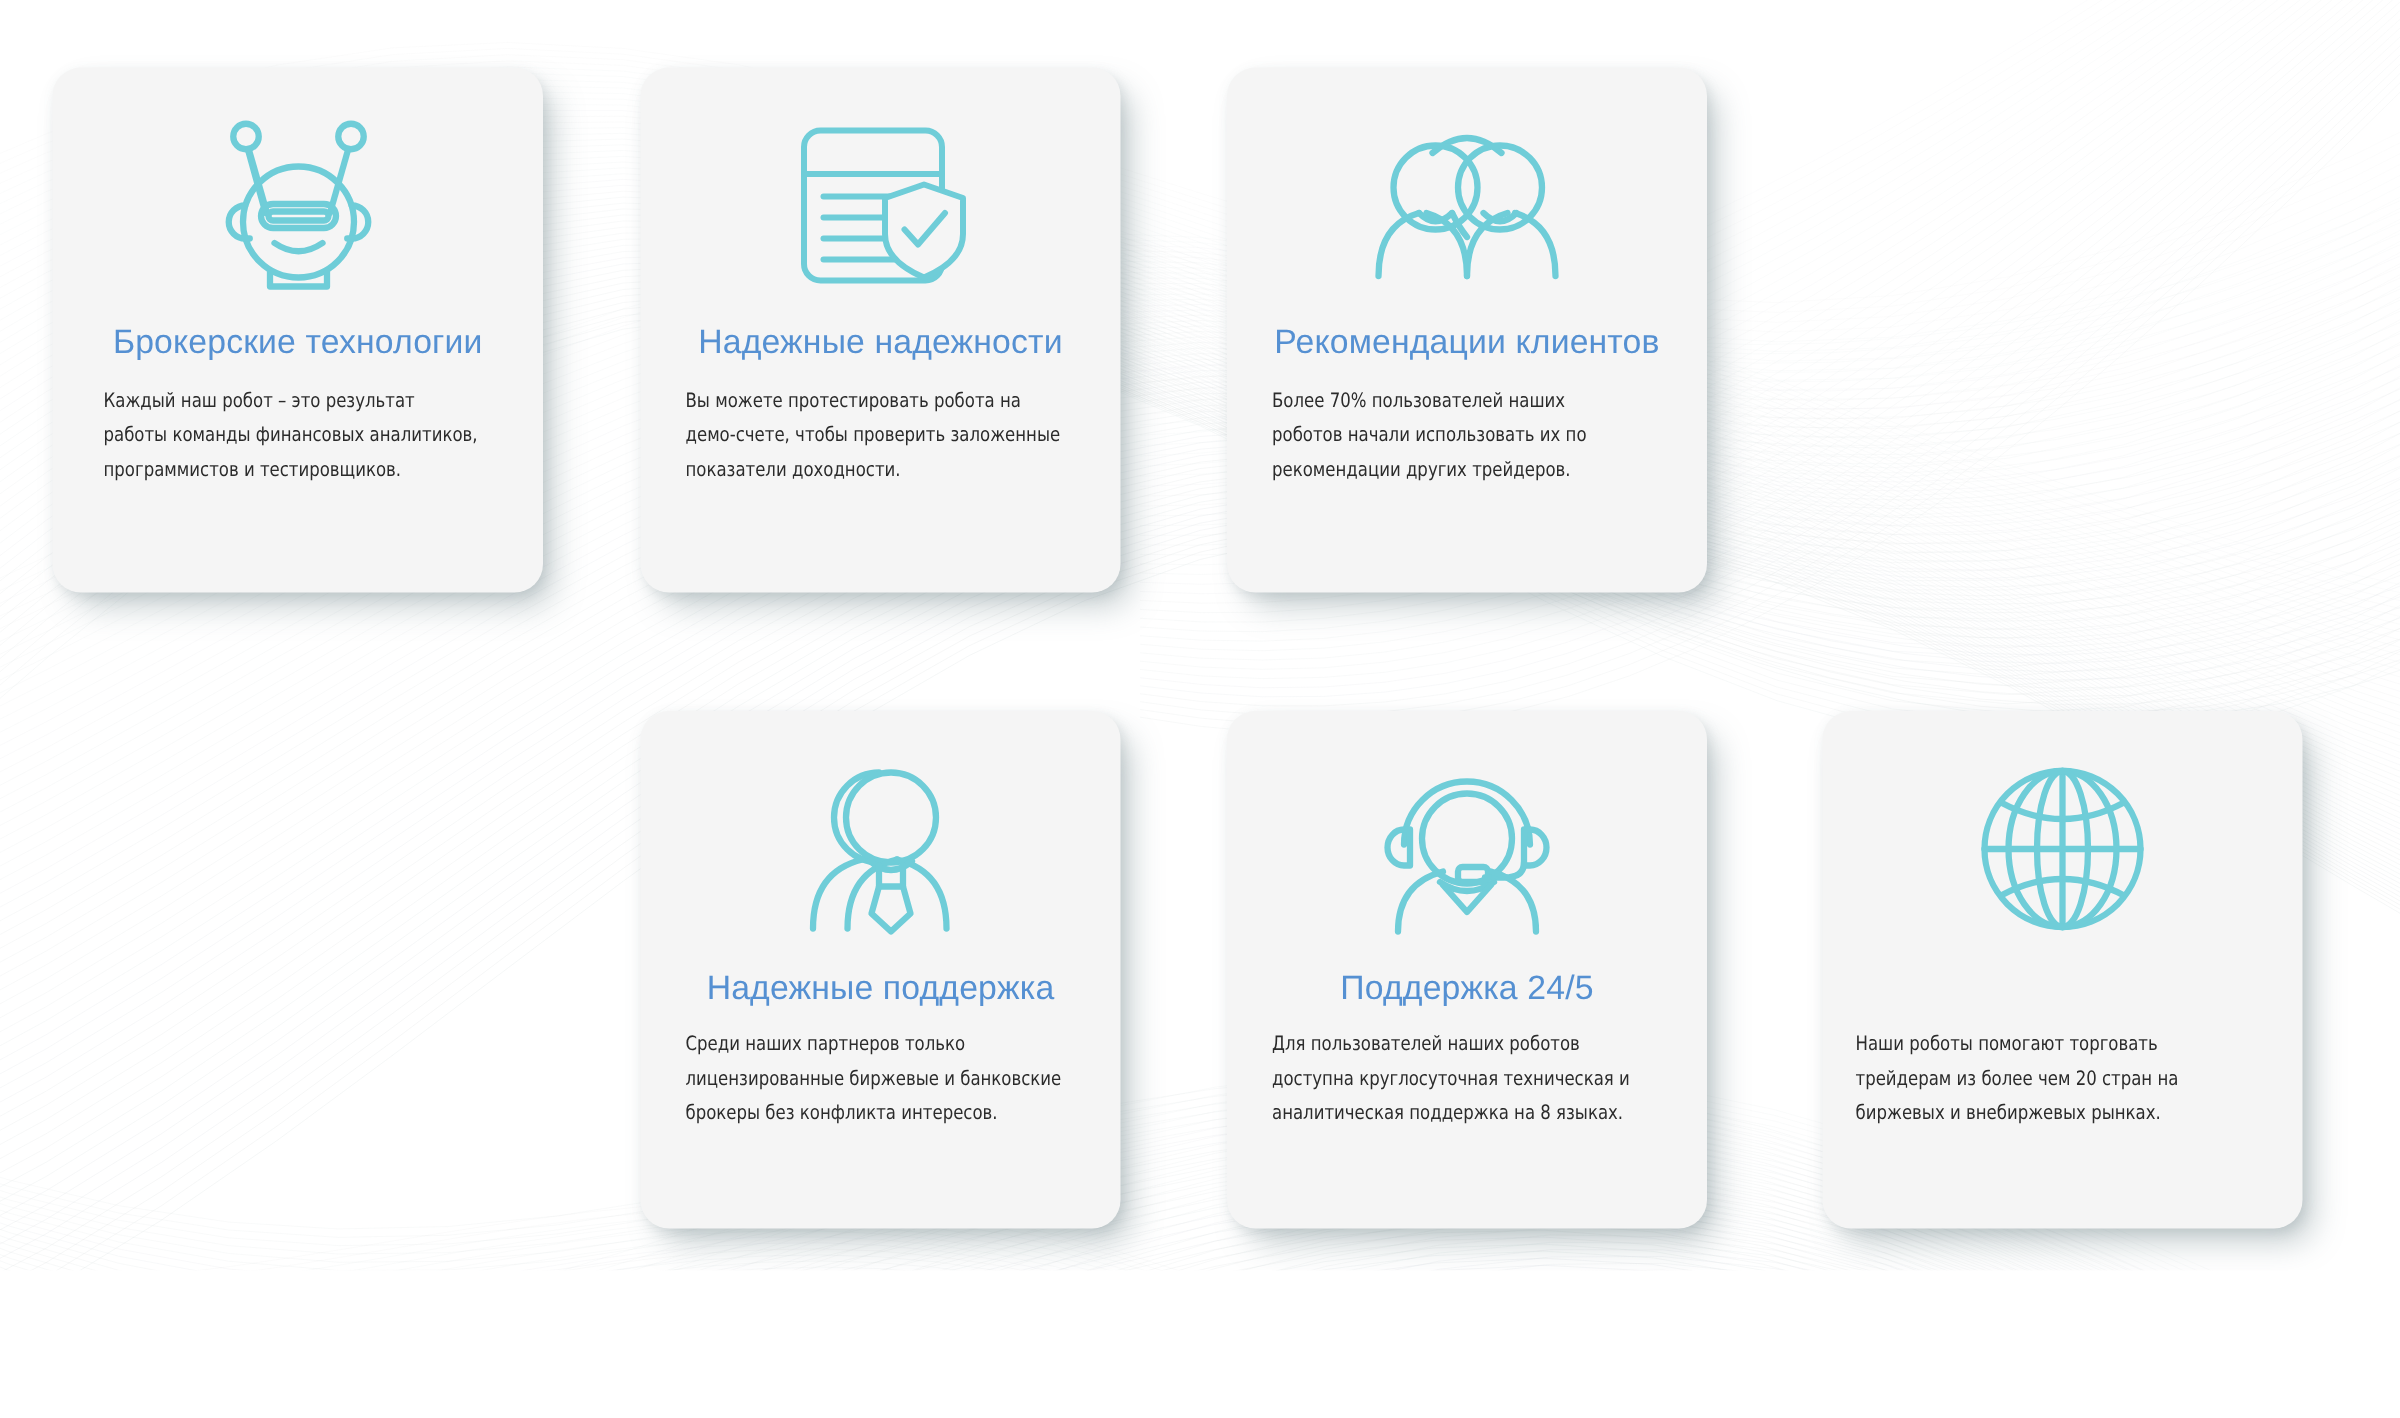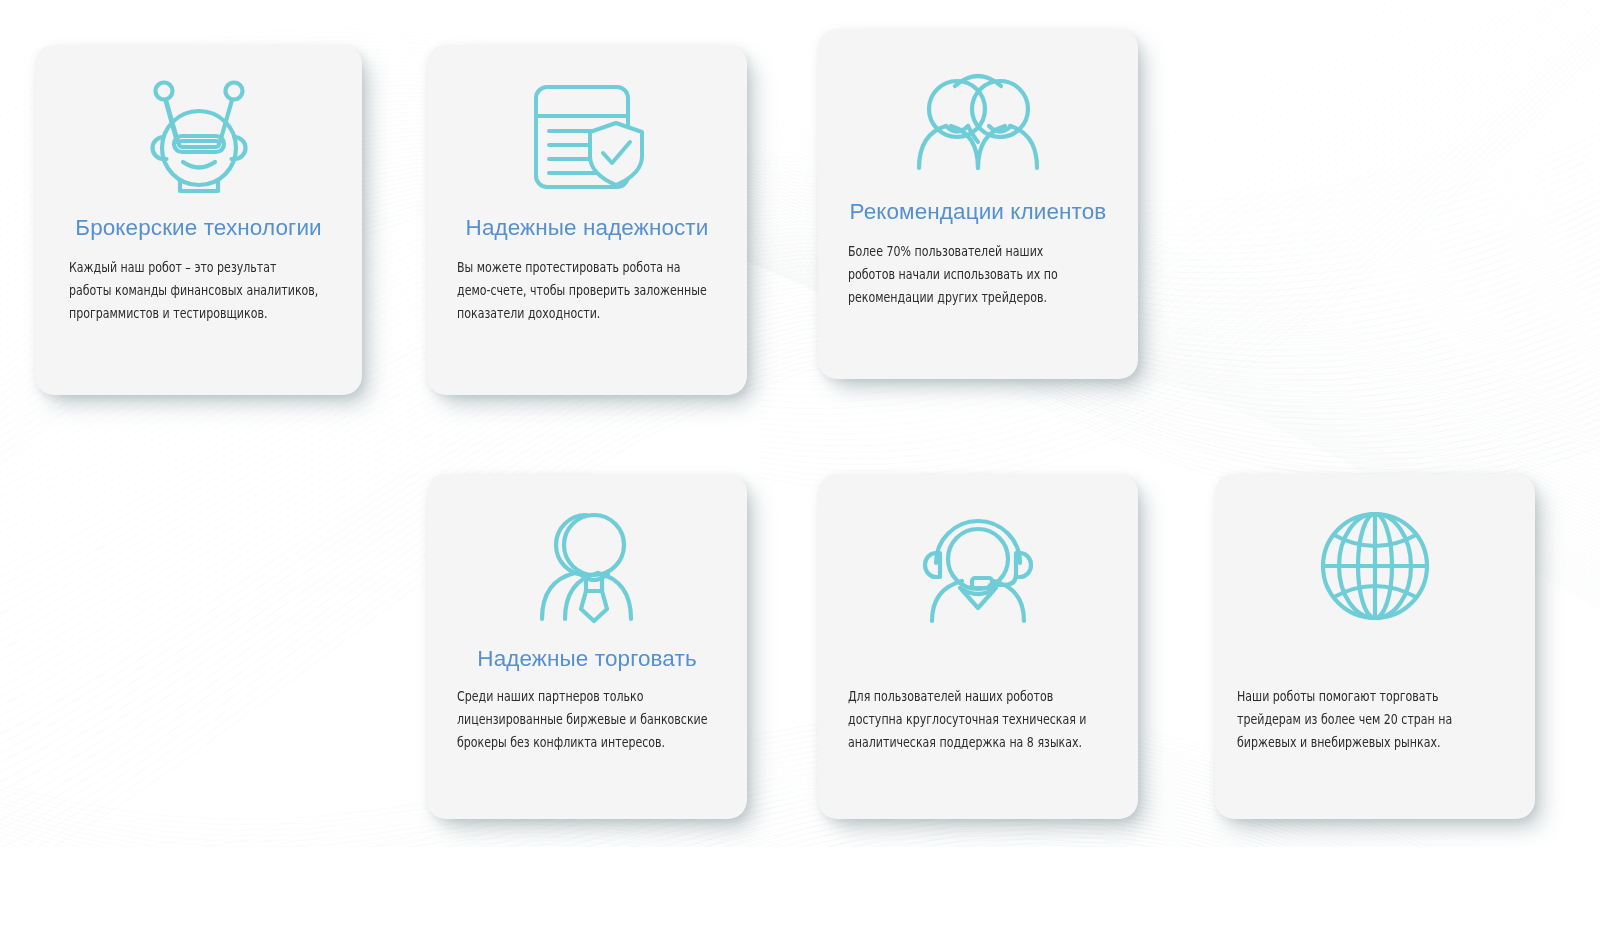--- a/index.html
+++ b/index.html
@@ -71,21 +71,21 @@
     line-height: 22.8px;
     color: #2b2b2b;
     font-stretch: condensed;
     transform: scaleX(0.93);
     transform-origin: left top;
   }
 
   
   #card-0 { left: 35px;  top: 45px;  width: 327px; height: 350px; }
   #card-1 { left: 427px; top: 45px;  width: 320px; height: 350px; }
-  #card-2 { left: 818px; top: 29px;  width: 320px; height: 350px; text-decoration: underline; }
+  #card-2 { left: 818px; top: 45px;  width: 320px; height: 350px; text-decoration: underline; }
   
   #card-3 { left: 427px; top: 474px; width: 320px; height: 345px; }
   #card-4 { left: 818px; top: 474px; width: 320px); height: 345px; }
   #card-4 { left: 818px; top: 474px; width: 320px; height: 345px; }
   #card-5 { left: 1215px; top: 474px; width: 320px; height: 345px; }
 
   #card-0 .card-body { left: 34px; width: 270px; }
   #card-1 .card-body { left: 30px; width: 272px; }
   #card-2 .card-body { left: 30px; width: 250px; }
   #card-3 .card-body { left: 30px; width: 272px; }
@@ -537,41 +537,42 @@
           <circle cx="70" cy="38" r="30"></circle>
           <path d="M18 112 q0 -38 33 -46"></path>
           <path d="M41 112 q0 -38 33 -46"></path>
           <path d="M107 112 q0 -38 -33 -46"></path>
           <path d="M56 67 q14 12 28 0"></path>
           <path d="M62 70 L62 84 L78 84 L78 70"></path>
           <path d="M62 84 L57 102 L70 114 L83 102 L78 84"></path>
         </g>
       </svg>
     </div>
-    <div class="card-title">Надежные торговать</div>
+    <div class="card-title">Надежные поддержка</div>
     <div class="card-body">Среди наших партнеров только лицензированные биржевые и банковские брокеры без конфликта интересов.</div>
   </div>
 
   <div class="card" id="card-4">
     <div class="card-icon">
       <svg width="124" height="118" viewBox="0 0 124 118">
         <g fill="none" stroke="#6fcdd8" stroke-width="4.2" stroke-linecap="round" stroke-linejoin="round">
           <path d="M20 56 a42 42 0 0 1 84 0"></path>
           <circle cx="62" cy="52" r="30"></circle>
           <path d="M20 46 a11 12 0 0 0 0 24 l4 0 0 -24 Z"></path>
           <path d="M104 46 a11 12 0 0 1 0 24 l-4 0 0 -24 Z"></path>
           <path d="M100 68 q0 10 -13 10 L74 78"></path>
           <rect x="56" y="71" width="20" height="10" rx="3"></rect>
           <path d="M44 81 q18 12 36 0"></path>
           <path d="M46 83 L62 101 L78 83"></path>
           <path d="M16 114 q0 -32 30 -40"></path>
           <path d="M108 114 q0 -32 -30 -40"></path>
         </g>
       </svg>
     </div>
+    <div class="card-title">Поддержка 24/5</div>
     <div class="card-body">Для пользователей наших роботов доступна круглосуточная техническая и аналитическая поддержка на 8 языках.</div>
   </div>
 
   <div class="card" id="card-5">
     <div class="card-icon">
       <svg width="116" height="116" viewBox="0 0 116 116">
         <g fill="none" stroke="#6fcdd8" stroke-width="4.2" stroke-linecap="round" stroke-linejoin="round">
           <circle cx="58" cy="58" r="52"></circle>
           <path d="M58 6 L58 110"></path>
           <path d="M6 58 L110 58"></path>

